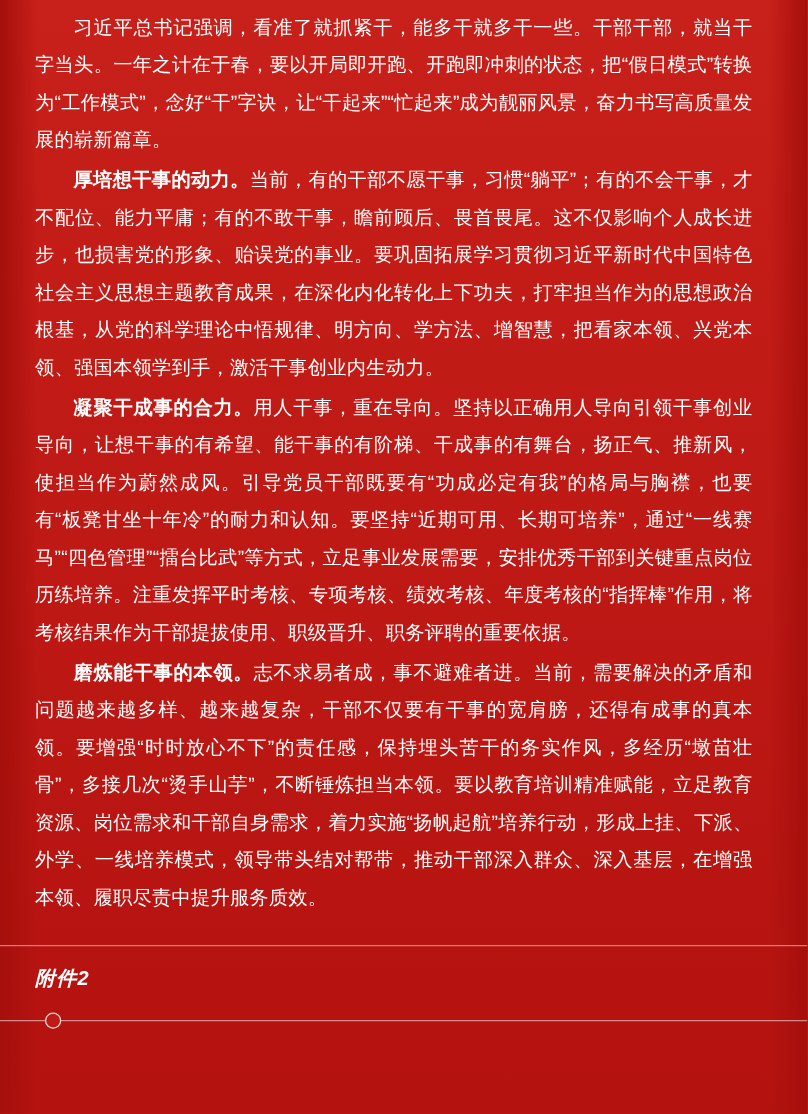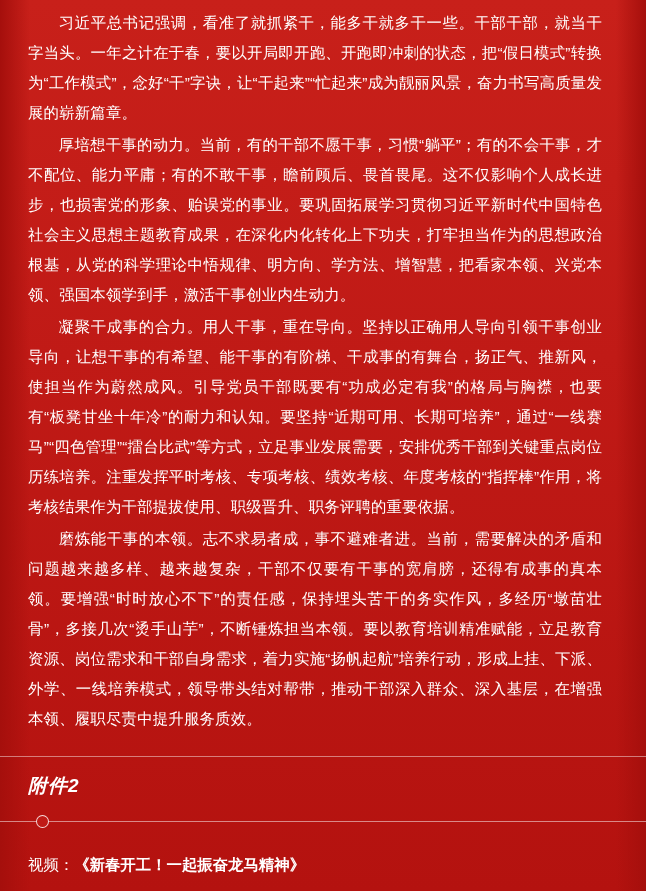--- a/index.html
+++ b/index.html
@@ -49,42 +49,42 @@
     color: #ffffff;
     font-size: 15.4px;
     line-height: 30px;
     text-align: justify;
     text-justify: inter-ideograph;
     margin: 0 0 2px 0;
     text-indent: 2em;
     letter-spacing: 0.2px;
   }
   .para .lead {
-    font-weight: normal;
+    font-weight: bold;
     color: #ffffff;
     margin-top: 27px;
   }
 
   
   .attachment {
     position: relative;
     z-index: 2;
     margin-top: 22px;
   }
   .attach-rule {
     width: 100%;
     height: 1px;
     background: rgba(255,255,255,0.45);
   }
   .attach-title-row {
     padding: 16px 28px 0 28px;
   }
   .attach-title {
     color: #ffffff;
-    font-size: 19px;
+    font-size: 16px;
     font-weight: bold;
     font-style: italic;
     letter-spacing: 1px;
   }
   .attach-divider {
     position: relative;
     margin: 14px 0 0 0;
     height: 16px;
   }
   .attach-divider .line {
@@ -144,18 +144,15 @@
 
   <div class="attachment">
     <div class="attach-rule"></div>
     <div class="attach-title-row">
       <span class="attach-title">附件2</span>
     </div>
     <div class="attach-divider">
       <div class="line"></div>
       <div class="dot"></div>
     </div>
-    <div class="video-line">
-      <span>视频：</span><span class="video-title">《新春开工！一起振奋龙马精神》</span>
-    </div>
   </div>
 
 </div>
 
 </body></html>

